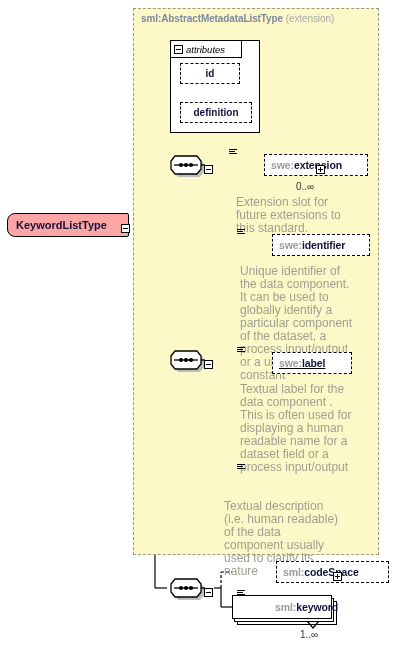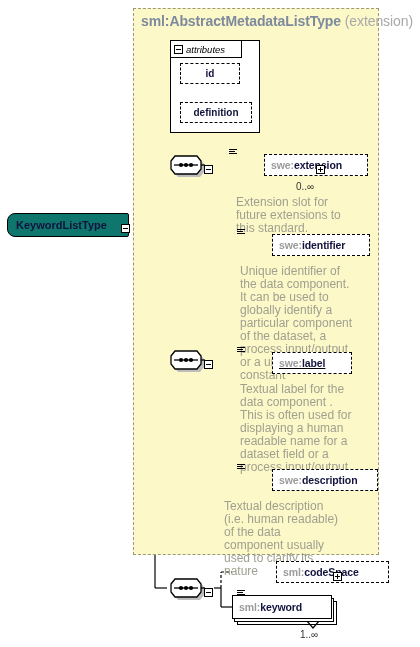--- a/index.html
+++ b/index.html
@@ -33,21 +33,21 @@
     width: 246px;
     height: 547px;
     background: #FCF8C8;
     border: 1px dashed #9a9a7a;
     box-sizing: border-box;
   }
   #type-title {
     position: absolute;
     left: 141px;
     top: 13px;
-    font-size: 14px;
+    font-size: 10px;
     font-weight: bold;
     color: #7d8a9e;
     white-space: nowrap;
     letter-spacing: -0.1px;
   }
   #type-title .ext {
     font-weight: normal;
     color: #a9a9a9;
   }
 
@@ -117,21 +117,21 @@
   
   .node {
     position: absolute;
     box-sizing: border-box;
     background: #ffffff;
     display: flex;
     align-items: center;
     height: 22px;
   }
   .node.dashed { border: 1.5px dashed #000; margin-left: 40px; }
-  .node.solid  { border: 1.5px solid #000; }
+  .node.solid  { border: 1.5px solid #000; padding-left: 36px; }
   .node .nm {
     font-size: 10.5px;
     font-weight: bold;
     color: #12123c;
     white-space: nowrap;
     padding-left: 6px;
     letter-spacing: -0.1px;
   }
   .node .nm .pfx { color: #9b9b9b; }
 
@@ -177,21 +177,21 @@
   .docicon i:nth-child(2) { top: 2px; width: 6px; }
   .docicon i:nth-child(3) { top: 4px; width: 8px; }
 
   
   #root-node {
     position: absolute;
     left: 7px;
     top: 213px;
     width: 122px;
     height: 24px;
-    background: #0f766e;
+    background: #fca5a5;
     border: 1.5px solid #000;
     border-radius: 8px 2px 2px 8px;
     box-sizing: border-box;
     display: flex;
     align-items: center;
     text-align: right;
   }
   #root-node .nm {
     font-size: 11px;
     font-weight: bold;
@@ -351,25 +351,20 @@
   </div>
   <div class="shadow" style="left:236px;top:356px;width:68px;height:22px;"></div>
   <div class="docicon" style="left:237px;top:347px;">
       <i></i>
       <i></i>
       <i></i>
     </div>
   <div class="doc" style="left:240px;top:383px;width:116px;">Textual label for the data component . This is often used for displaying a human readable name for a dataset field or a process input/output</div>
 
   <div class="shadow" style="left:236px;top:473px;width:106px;height:22px;"></div>
-  <div class="node dashed" style="left:232px;top:469px;width:106px;">
-    <span class="nm">
-      <span class="pfx">swe:</span><span>description</span>
-    </span>
-  </div>
   <div class="docicon" style="left:237px;top:464px;">
       <i></i>
       <i></i>
       <i></i>
     </div>
   <div class="doc" style="left:224px;top:500px;width:116px;">Textual description (i.e. human readable) of the data component usually used to clarify its nature</div>
 
   <div class="abs" style="left:167px;top:575px;width:48px;height:26px;">
     <svg width="48" height="26" viewBox="0 0 48 26">
       <polygon points="4,9 8,4 30,4 34,9 34,17 30,22 8,22 4,17" fill="#bdbdbd" transform="translate(3,3)"></polygon>

